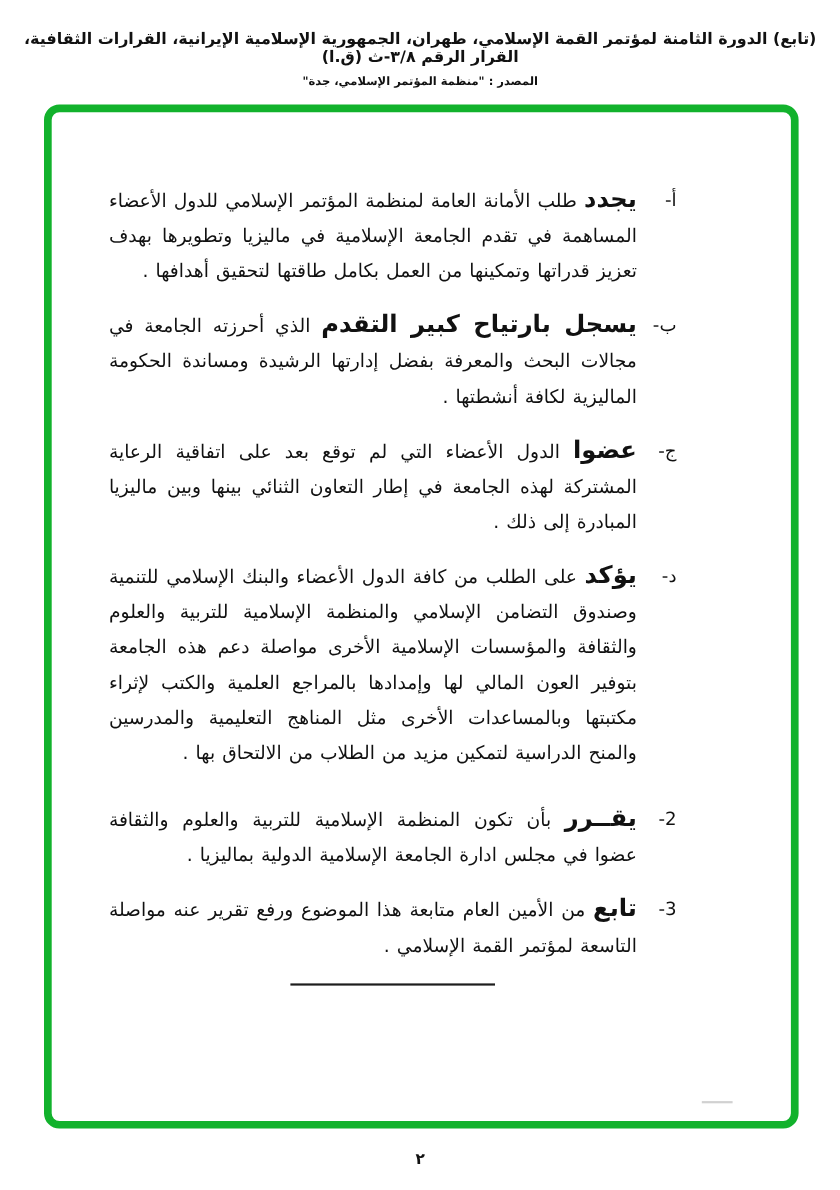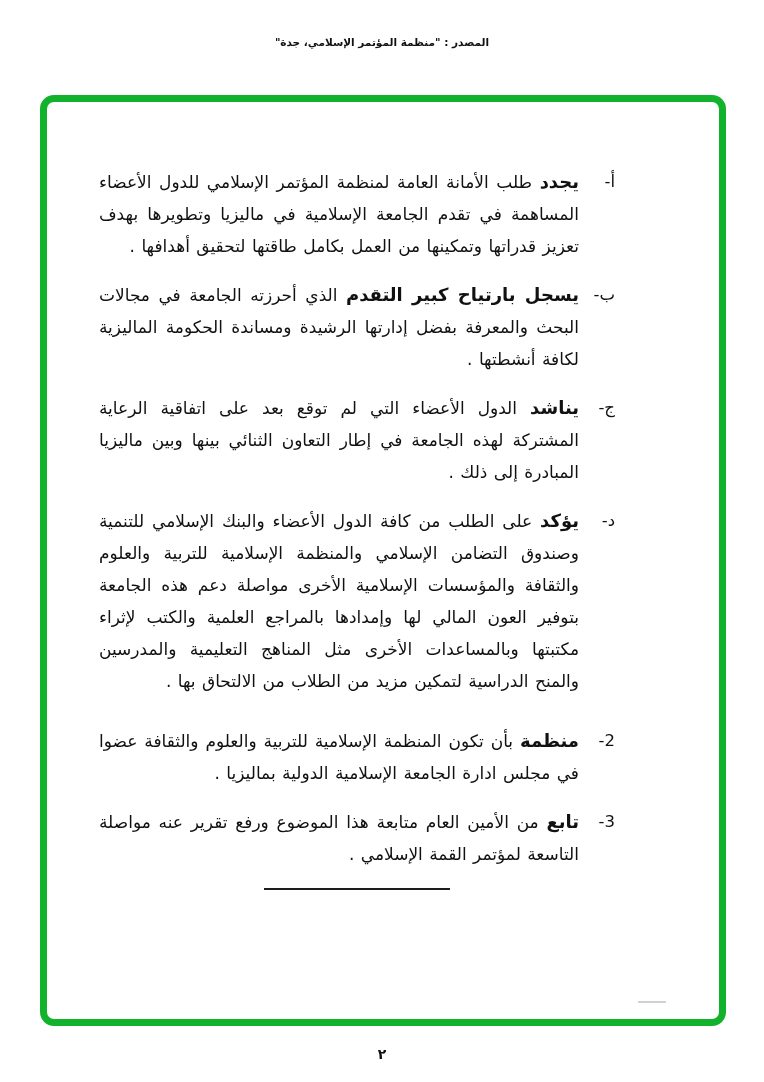--- a/index.html
+++ b/index.html
@@ -38,21 +38,21 @@
     flex:0 0 36px; width:36px;
     font-size:16.5px; line-height:32px;
     white-space:nowrap;
   }
   .ptext {
     flex:0 0 480px; width:480px;
     font-size:17px; line-height:32px;
     text-align:justify; text-align-last:right;
     word-spacing:1px;
   }
-  .lead { font-weight:bold; font-size:18px; }
+  .lead { font-weight:bold; font-size:22px; }
   .num-group { margin-top:28px; }
 
   .divider {
     width:186px; height:2px; background:#1d1d1d;
     margin:18px auto 0 auto;
     transform:translateX(3px);
   }
 
   
   .scan-artifact {
@@ -65,49 +65,50 @@
     text-align:center;
     font-size:14px; font-weight:bold;
   }
 </style>
 </head>
 <body>
 
 <div class="page">
 
   <div class="header">
+    <div class="header-line1">(تابع) الدورة الثامنة لمؤتمر القمة الإسلامي، طهران، الجمهورية الإسلامية الإيرانية، القرارات الثقافية، القرار الرقم ٣/٨-ث (ق.ا)</div>
     <div class="header-line2">المصدر : "منظمة المؤتمر الإسلامي، جدة"</div>
   </div>
 
   <div class="frame" style="border-color: rgb(18, 178, 44);">
     <div class="content">
 
       <div class="para">
         <div class="marker">أ-</div>
         <div class="ptext"><span class="lead">يجدد</span><span> طلب الأمانة العامة لمنظمة المؤتمر الإسلامي للدول الأعضاء المساهمة في تقدم الجامعة الإسلامية في ماليزيا وتطويرها بهدف تعزيز قدراتها وتمكينها من العمل بكامل طاقتها لتحقيق أهدافها .</span></div>
       </div>
 
       <div class="para">
         <div class="marker">ب-</div>
         <div class="ptext"><span class="lead">يسجل بارتياح كبير التقدم</span><span> الذي أحرزته الجامعة في مجالات البحث والمعرفة بفضل إدارتها الرشيدة ومساندة الحكومة الماليزية لكافة أنشطتها .</span></div>
       </div>
 
       <div class="para">
         <div class="marker">ج-</div>
-        <div class="ptext"><span class="lead">يناشد</span><span> الدول الأعضاء التي لم توقع بعد على اتفاقية الرعاية المشتركة لهذه الجامعة في إطار التعاون الثنائي بينها وبين ماليزيا المبادرة إلى ذلك .</span></div>
+        <div class="ptext"><span class="lead">عضوا</span><span> الدول الأعضاء التي لم توقع بعد على اتفاقية الرعاية المشتركة لهذه الجامعة في إطار التعاون الثنائي بينها وبين ماليزيا المبادرة إلى ذلك .</span></div>
       </div>
 
       <div class="para">
         <div class="marker">د-</div>
         <div class="ptext"><span class="lead">يؤكد</span><span> على الطلب من كافة الدول الأعضاء والبنك الإسلامي للتنمية وصندوق التضامن الإسلامي والمنظمة الإسلامية للتربية والعلوم والثقافة والمؤسسات الإسلامية الأخرى مواصلة دعم هذه الجامعة بتوفير العون المالي لها وإمدادها بالمراجع العلمية والكتب لإثراء مكتبتها وبالمساعدات الأخرى مثل المناهج التعليمية والمدرسين والمنح الدراسية لتمكين مزيد من الطلاب من الالتحاق بها .</span></div>
       </div>
 
       <div class="para num-group">
         <div class="marker">2-</div>
-        <div class="ptext"><span class="lead">منظمة</span><span> بأن تكون المنظمة الإسلامية للتربية والعلوم والثقافة عضوا في مجلس ادارة الجامعة الإسلامية الدولية بماليزيا .</span></div>
+        <div class="ptext"><span class="lead">يقــرر</span><span> بأن تكون المنظمة الإسلامية للتربية والعلوم والثقافة عضوا في مجلس ادارة الجامعة الإسلامية الدولية بماليزيا .</span></div>
       </div>
 
       <div class="para">
         <div class="marker">3-</div>
         <div class="ptext"><span class="lead">تابع</span><span> من الأمين العام متابعة هذا الموضوع ورفع تقرير عنه مواصلة التاسعة لمؤتمر القمة الإسلامي .</span></div>
       </div>
 
       <div class="divider"></div>
 
     </div>

